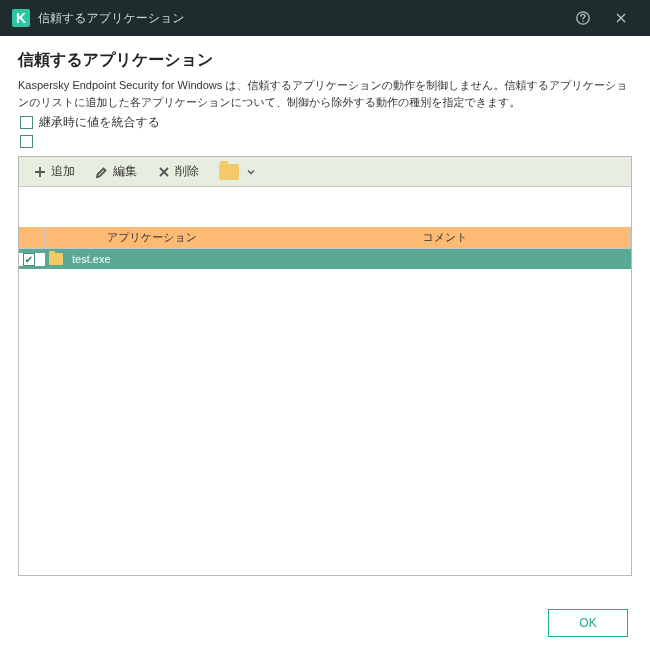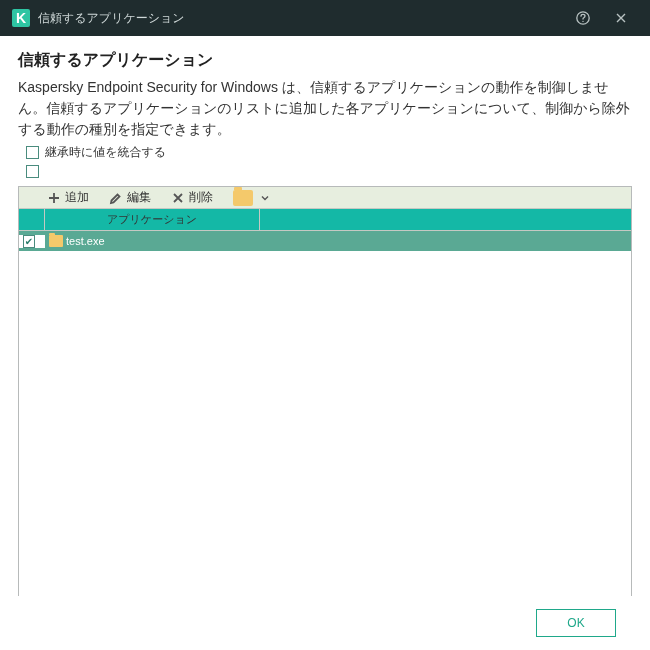--- a/index.html
+++ b/index.html
@@ -7,54 +7,54 @@
 
 .titlebar { height: 36px; background: #1f2c2e; display: flex; align-items: center; padding: 0 12px; color: #cfd8d8; }
 .titlebar .logo { width: 18px; height: 18px; background: #2ec5a3; border-radius: 2px; display: flex; align-items: center; justify-content: center; font-weight: bold; color: #fff; font-size: 14px; margin-right: 8px; }
 .titlebar .title { font-size: 12px; flex: 1; }
 .titlebar .tb-btn { width: 34px; height: 36px; display: flex; align-items: center; justify-content: center; cursor: pointer; }
 .titlebar .tb-help { margin-right: 4px; }
 .titlebar svg { stroke: #b8c2c2; fill: none; }
 
 .content { padding: 14px 18px 0 18px; }
 .heading { font-size: 16px; font-weight: bold; color: #222; margin-bottom: 6px; }
-.desc { font-size: 14px; color: #333; line-height: 1.5; }
+.desc { font-size: 11px; color: #333; line-height: 1.5; }
 
-.chk-row { display: flex; align-items: center; margin: 4px 8px; font-size: 12px; color: #333; }
+.chk-row { display: flex; align-items: center; margin: 4px 2px; font-size: 12px; color: #333; }
 .chkbox { width: 13px; height: 13px; border: 1px solid #4a8c7e; margin-right: 6px; display: inline-flex; align-items: center; justify-content: center; cursor: pointer; background: #fff; }
 .chkbox.checked::after { content: "✔"; font-size: 10px; color: #2a7c6a; }
 
 .tablebox { border: 1px solid #b7baba; margin-top: 8px; display: flex; flex-direction: column; height: 420px; }
-.toolbar { height: 22px; background: #e7eedf; border-bottom: 1px solid #c5c9c3; display: flex; align-items: center; padding: 0 20px; gap: 4px; }
+.toolbar { height: 30px; background: #e7eedf; border-bottom: 1px solid #c5c9c3; display: flex; align-items: center; padding: 0 6px; gap: 4px; }
 .tbtn { display: flex; align-items: center; gap: 4px; padding: 3px 8px; font-size: 12px; color: #333; cursor: pointer; border-radius: 2px; }
 .tbtn .ico { width: 14px; height: 14px; display: inline-flex; align-items: center; justify-content: center; }
 .tbtn svg { stroke: #555; fill: none; stroke-width: 1.8; }
 .folder-ico { width: 20px; height: 16px; background: #f4c96b; border-radius: 2px; position: relative; }
 .folder-ico::before { content: ""; position: absolute; top: -3px; left: 1px; width: 8px; height: 3px; background: #f4c96b; border-radius: 1px 1px 0 0; }
 .caret { margin-left: 4px; }
 
-.header-row { display: flex; height: 22px; background: #14b8a6; border-bottom: 1px solid #c5c9c3; font-size: 11px; color: #333; }
+.header-row { display: flex; height: 22px; background: #fdba74; border-bottom: 1px solid #c5c9c3; font-size: 11px; color: #333; margin-top: 40px; }
 .header-row .col { border-right: 1px solid #c5c9c3; display: flex; align-items: center; justify-content: center; }
 .col-chk { width: 26px; }
 .col-app { flex: 0 0 215px; }
 .col-path { flex: 0 0 275px; }
 .col-comment { flex: 1; border-right: none; }
 
 .data-area { flex: 1; overflow: auto; background: #fff; }
 .data-row { display: flex; height: 20px; align-items: center; font-size: 11px; }
 .data-row.selected { background: #5aa994; color: #fff; }
 .data-row .col { display: flex; align-items: center; padding: 0 4px; }
 .data-row .col-chk { justify-content: center; background: #fff; }
-.data-row .col-app { flex: 0 0 215px; gap: 3px; }
+.data-row .col-app { flex: 0 0 215px; gap: 9px; }
 .data-row .col-path { flex: 0 0 275px; }
 .data-row .col-comment { flex: 1; }
 .file-ico { width: 14px; height: 12px; background: #f4c96b; border-radius: 1px; position: relative; flex-shrink: 0; }
 .file-ico::before { content: ""; position: absolute; top: -2px; left: 0; width: 6px; height: 2px; background: #f4c96b; border-radius: 1px 1px 0 0; }
 
-.footer { position: absolute; bottom: 0; left: 0; right: 16px; height: 54px; display: flex; align-items: center; justify-content: flex-end; padding: 0 18px; gap: 10px; background: #fff; }
+.footer { position: absolute; bottom: 0; left: 0; right: 4px; height: 54px; display: flex; align-items: center; justify-content: flex-end; padding: 0 18px; gap: 10px; background: #fff; }
 .btn { min-width: 80px; height: 28px; border: 1px solid #1fa88a; background: #fff; color: #1fa88a; font-size: 12px; display: flex; align-items: center; justify-content: center; cursor: pointer; padding: 0 12px; }
 </style>
 </head>
 <body>
 
 <div class="titlebar">
   <div class="logo">K</div>
   <div class="title">信頼するアプリケーション</div>
   <div class="tb-btn tb-help">
     <svg width="16" height="16" viewBox="0 0 16 16">
@@ -112,20 +112,21 @@
         <span class="folder-ico"></span>
         <span class="caret"><svg width="8" height="8" viewBox="0 0 8 8">
               <path d="M1 2.5l3 3 3-3" stroke="#555" fill="none" stroke-width="1.4"></path>
             </svg></span>
       </div>
     </div>
 
     <div class="header-row">
       <div class="col col-chk"></div>
       <div class="col col-app">アプリケーション</div>
+      <div class="col col-comment">コメント</div>
     </div>
 
     <div class="data-area">
       <div class="data-row selected">
         <div class="col col-chk">
             <span class="chkbox checked"></span>
           </div>
         <div class="col col-app">
           <span class="file-ico"></span>
           <span>test.exe</span>

